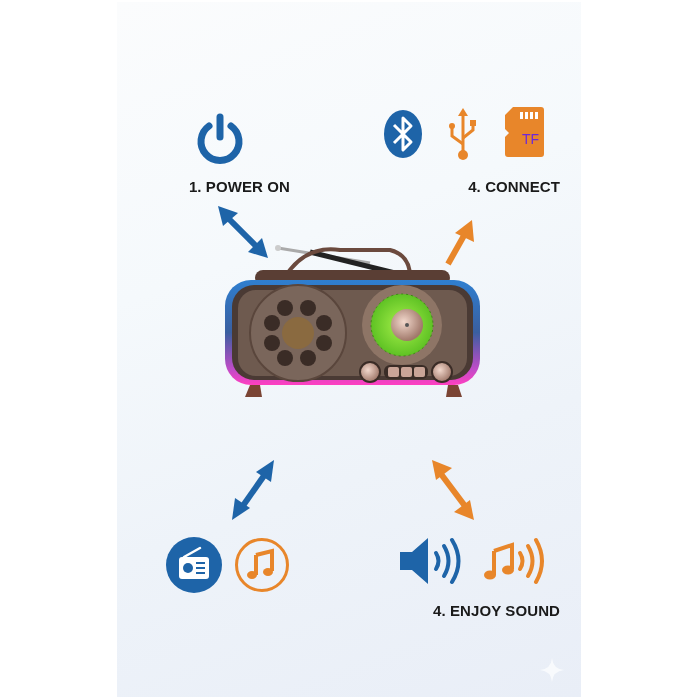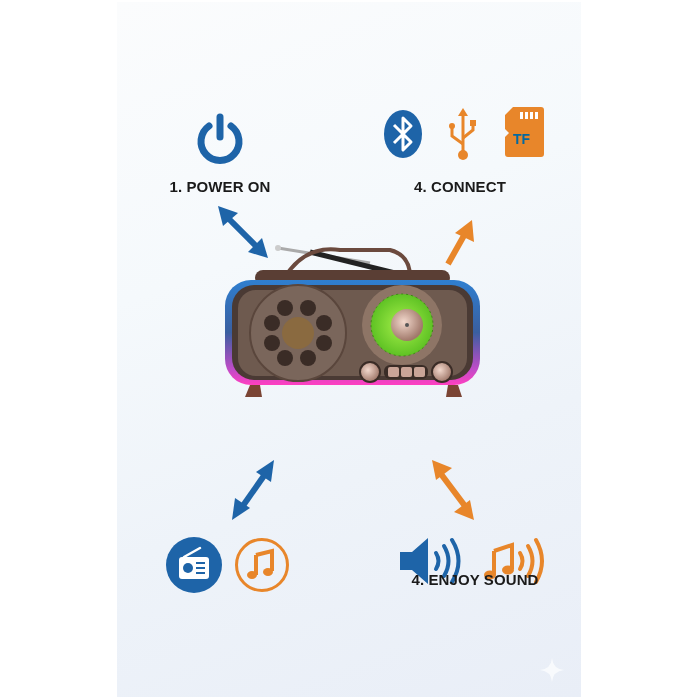--- a/index.html
+++ b/index.html
@@ -1,19 +1,19 @@
 <!DOCTYPE html>
 <html><head>
 <meta charset="utf-8">
 <style>
   html,body{margin:0;padding:0;}
   body{width:700px;height:700px;background:#ffffff;position:relative;overflow:hidden;font-family:"Liberation Sans",sans-serif;}
   .panel{position:absolute;left:117px;top:2px;width:464px;height:695px;
     background:linear-gradient(160deg,#fbfcfd 0%,#f5f9fc 35%,#eef3f9 65%,#e9eef7 100%);}
-  .label{position:absolute;font-weight:bold;color:#1a1a1a;text-align:center;font-size:15px;line-height:19px;letter-spacing:0.1px;}
+  .label{position:absolute;font-weight:bold;color:#1a1a1a;text-align:right;font-size:15px;line-height:19px;letter-spacing:0.1px;}
   .abs{position:absolute;}
 </style>
 </head>
 <body>
 
 <div class="panel"></div>
 
 <svg class="abs" style="left:192px;top:112px" width="56" height="56" viewBox="0 0 56 56">
   <path d="M17 14 A19 19 0 1 0 39 14" fill="none" stroke="#1e64a8" stroke-width="7" stroke-linecap="round"></path>
   <line x1="28" y1="5" x2="28" y2="25" stroke="#1e64a8" stroke-width="7" stroke-linecap="round"></line>
@@ -40,21 +40,21 @@
   <circle cx="15" cy="47" r="5" fill="#e8862a"></circle>
 </svg>
 <div class="abs" style="left:505px;top:107px;width:39px;height:50px;">
   <svg width="39" height="50" viewBox="0 0 39 50">
     <path d="M8 0 H36 Q39 0 39 3 V47 Q39 50 36 50 H3 Q0 50 0 47 V30 L4 26 L0 22 V8 Z" fill="#e8862a"></path>
     <rect x="15" y="5" width="3" height="7" fill="#fff"></rect>
     <rect x="20" y="5" width="3" height="7" fill="#fff"></rect>
     <rect x="25" y="5" width="3" height="7" fill="#fff"></rect>
     <rect x="30" y="5" width="3" height="7" fill="#fff"></rect>
   </svg>
-  <div class="abs" style="left:8px;top:24px;width:26px;color:#0369a1;font-weight:bold;font-size:14px;text-align:left;">TF</div>
+  <div class="abs" style="left:8px;top:24px;width:26px;color:#6d28d9;font-weight:normal;font-size:14px;text-align:right;">TF</div>
 </div>
 <div class="label" style="left:360px;top:177px;width:200px;">
   <div>4. CONNECT</div>
 </div>
 
 <svg class="abs" style="left:440px;top:218px" width="40" height="50" viewBox="0 0 40 50">
   <line x1="8" y1="46" x2="26" y2="14" stroke="#e8862a" stroke-width="6"></line>
   <polygon points="32,2 34,24 15,15" fill="#e8862a"></polygon>
 </svg>
 
@@ -159,17 +159,17 @@
 </svg>
 <svg class="abs" style="left:482px;top:535px" width="66" height="52" viewBox="0 0 66 52">
   <path d="M12 16 L30 10 L30 34" fill="none" stroke="#e8862a" stroke-width="4"></path>
   <line x1="12" y1="16" x2="12" y2="40" stroke="#e8862a" stroke-width="4"></line>
   <ellipse cx="8" cy="40" rx="6" ry="4.5" fill="#e8862a"></ellipse>
   <ellipse cx="26" cy="35" rx="6" ry="4.5" fill="#e8862a"></ellipse>
   <path d="M38 18 Q43 26 38 34" fill="none" stroke="#e8862a" stroke-width="4" stroke-linecap="round"></path>
   <path d="M46 11 Q55 26 46 41" fill="none" stroke="#e8862a" stroke-width="4" stroke-linecap="round"></path>
   <path d="M54 5 Q66 26 54 47" fill="none" stroke="#e8862a" stroke-width="4" stroke-linecap="round"></path>
 </svg>
-<div class="label" style="left:390px;top:570px;width:170px;">4. ENJOY SOUND</div>
+<div class="label" style="left:390px;top:601px;width:170px;">4. ENJOY SOUND</div>
 
 <svg class="abs" style="left:540px;top:658px" width="24" height="24" viewBox="0 0 24 24">
   <path d="M12 0 Q13 11 24 12 Q13 13 12 24 Q11 13 0 12 Q11 11 12 0 Z" fill="#f8fafd"></path>
 </svg>
 
 </body></html>

